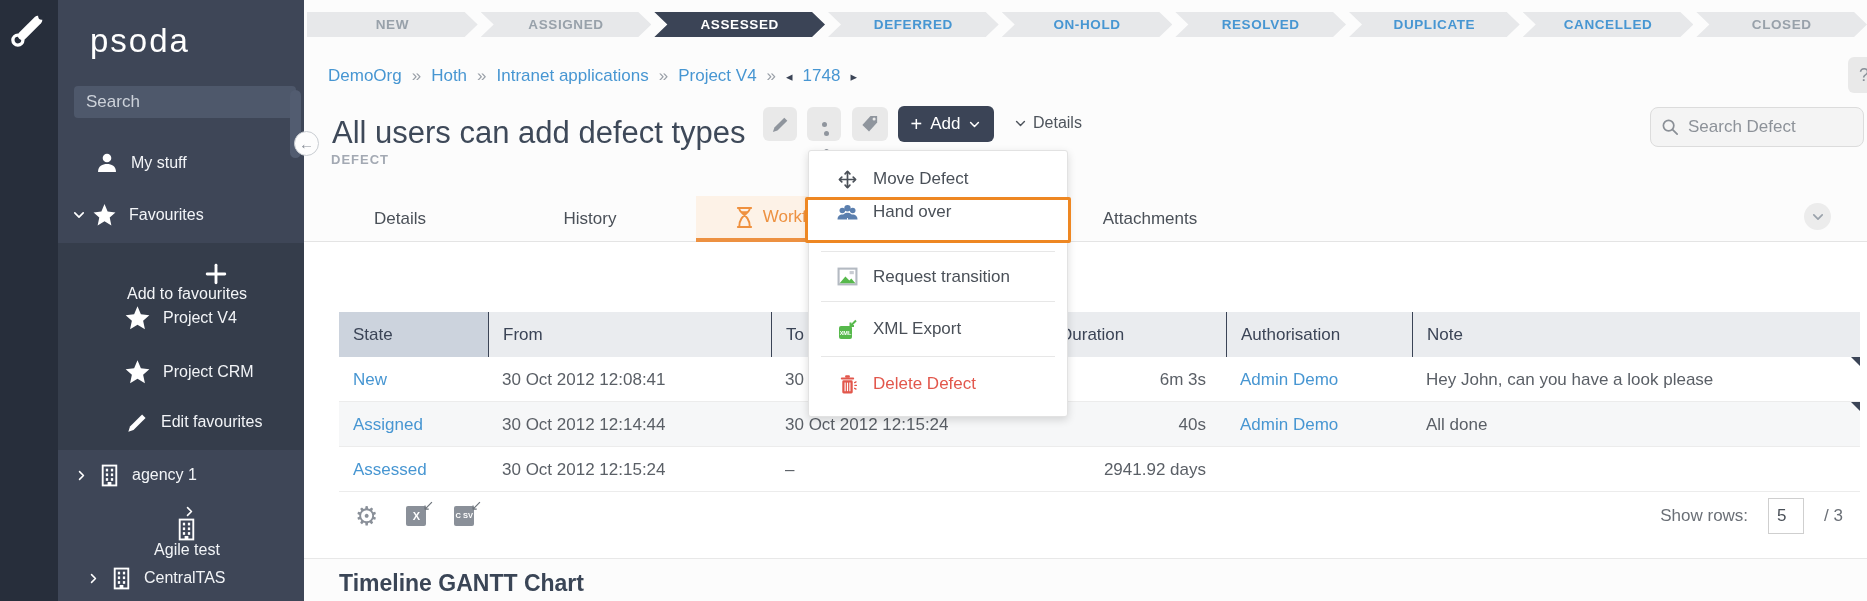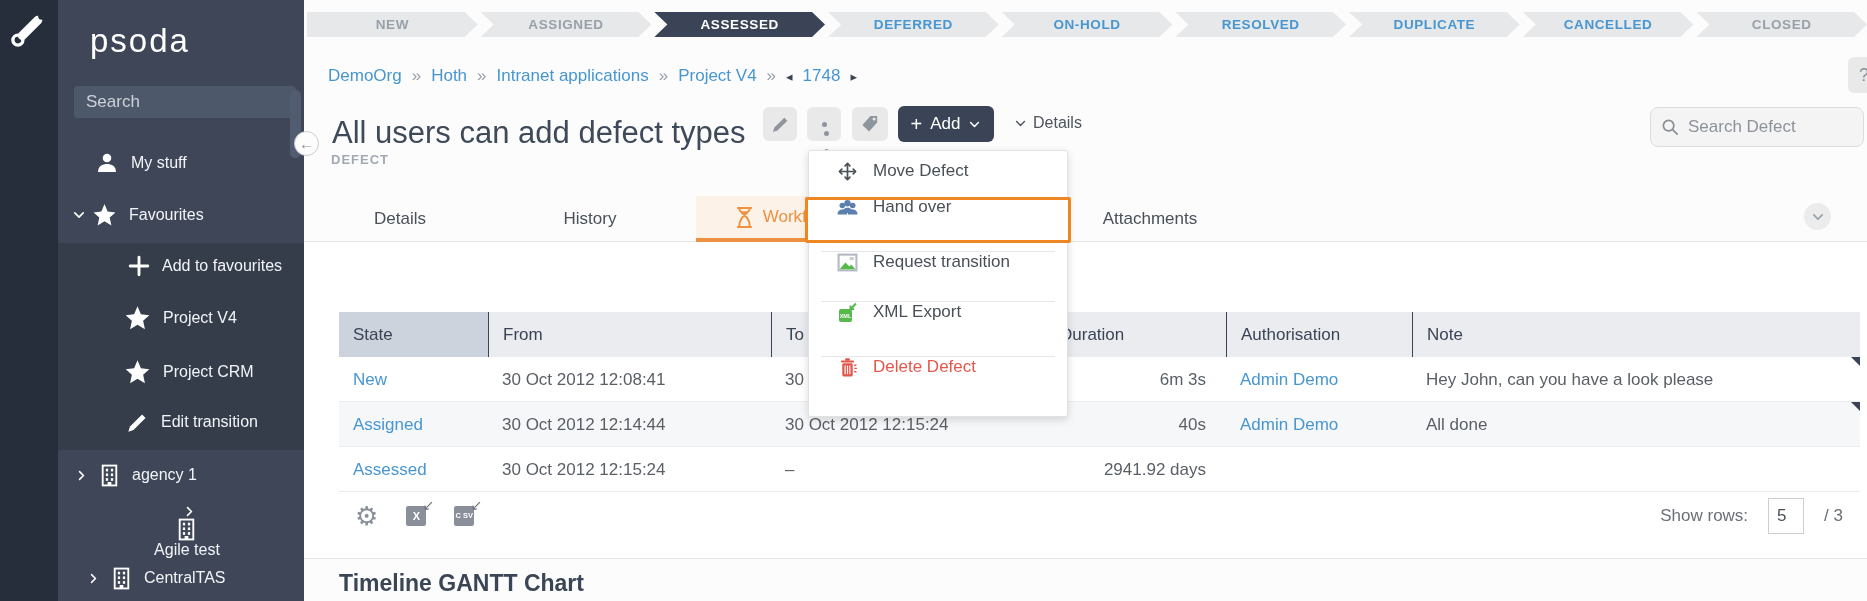--- a/index.html
+++ b/index.html
@@ -78,21 +78,21 @@
   .exp .glyph { font-size:11px; line-height:1; text-align:center; }
   .exp .glyph.small { font-size:7.5px; }
   .exp .dl { position:absolute; top:-9px; right:-8px; color:#6d737b; font-size:14px; font-weight:normal; }
   .showrows { position:absolute; right:17px; top:0; height:48px; display:flex; align-items:center; gap:20px; font-size:17px; color:#6a6f76;justify-content:flex-end; }
   .showrows input { width:36px; height:36px; border:1px solid #cfcfcf; text-align:left; padding-left:8px; font-size:17px; color:#4a5058; font-family:"Liberation Sans",sans-serif; }
 
   .gantt-heading { position:absolute; left:339px; top:570px; font-size:23px; font-weight:bold; color:#3a4556; }
 
   
   .menu { position:absolute; left:808px; top:150px; width:260px; height:267px; background:#ffffff; border:1px solid #e2e2e2; border-radius:3px; box-shadow:0 3px 8px rgba(0,0,0,.14); z-index:20; }
-  .mitem { position:absolute; left:0; width:100%; display:flex; font-size:17px; color:#4a5058; cursor:pointer; }
+  .mitem { position:absolute; left:0; width:100%; display:flex; align-items:center; font-size:17px; color:#4a5058; cursor:pointer; }
   .mitem .mico { width:24px; margin-left:26px; display:flex; justify-content:center; }
   .mitem .mlbl { margin-left:14px; }
   .mitem.danger .mlbl { color:#e2574c; }
   .mdiv { position:absolute; left:12px; right:12px; height:1px; background:#e7e7e7; }
   .menu-highlight { position:absolute; left:-4px; right:-4px; top:46px; height:46px; border:3px solid #ee8722; border-radius:2px; background:#ffffff; }
 </style>
 </head>
 <body>
 
 <div id="app">
@@ -128,21 +128,21 @@
       <span class="ico" style="margin-left:37px;">
         <svg width="24" height="24" viewBox="0 0 24 24">
             <circle cx="12" cy="7" r="4.3" fill="#fff"></circle>
             <path d="M3 21c0-6 4.5-8 9-8s9 2 9 8z" fill="#fff"></path>
           </svg>
       </span>
       <span class="lbl">My stuff</span>
     </div>
 
     <div class="subpanel">
-      <div class="sitem" style="top:1px;">
+      <div class="sitem" style="top:20px;flex-direction:column;">
         <span class="ico" style="margin-left:70px;">
           <svg width="22" height="22" viewBox="0 0 20 20">
               <line x1="10" y1="2" x2="10" y2="18" stroke="#fff" stroke-width="2.6" stroke-linecap="round"></line>
               <line x1="2" y1="10" x2="18" y2="10" stroke="#fff" stroke-width="2.6" stroke-linecap="round"></line>
             </svg>
         </span>
         <span class="lbl">Add to favourites</span>
       </div>
       <div class="sitem" style="top:53px;">
         <span class="ico" style="margin-left:66px;">
@@ -159,21 +159,21 @@
             </svg>
         </span>
         <span class="lbl">Project CRM</span>
       </div>
       <div class="sitem" style="top:157px;">
         <span class="ico" style="margin-left:68px;">
           <svg width="23" height="23" viewBox="0 0 20 20">
               <path d="M2 18l1.5-4.5L14 3l3 3L6.5 16.5 2 18z" fill="#fff"></path>
             </svg>
         </span>
-        <span class="lbl">Edit transition</span>
+        <span class="lbl">Edit favourites</span>
       </div>
     </div>
 
     <div class="sitem" style="top:453px;">
       <span class="ico" style="margin-left:17px;">
         <svg width="13" height="13" viewBox="0 0 20 20">
             <polyline points="7,4 13,10 7,16" fill="none" stroke="#fff" stroke-width="2.4" stroke-linecap="round" stroke-linejoin="round"></polyline>
           </svg>
       </span>
       <span class="ico" style="margin-left:11px;">

